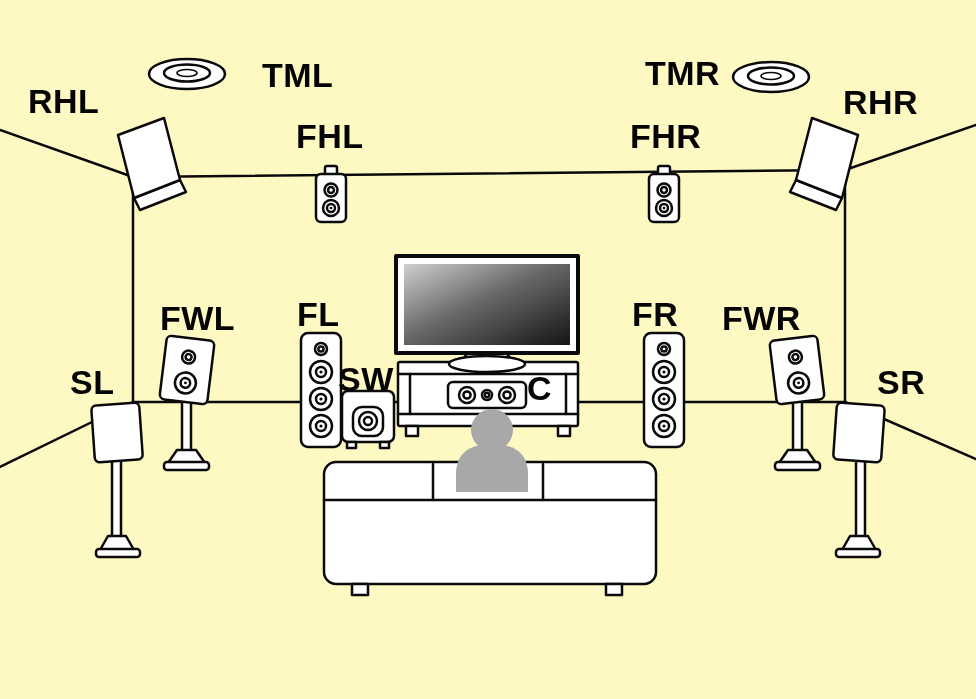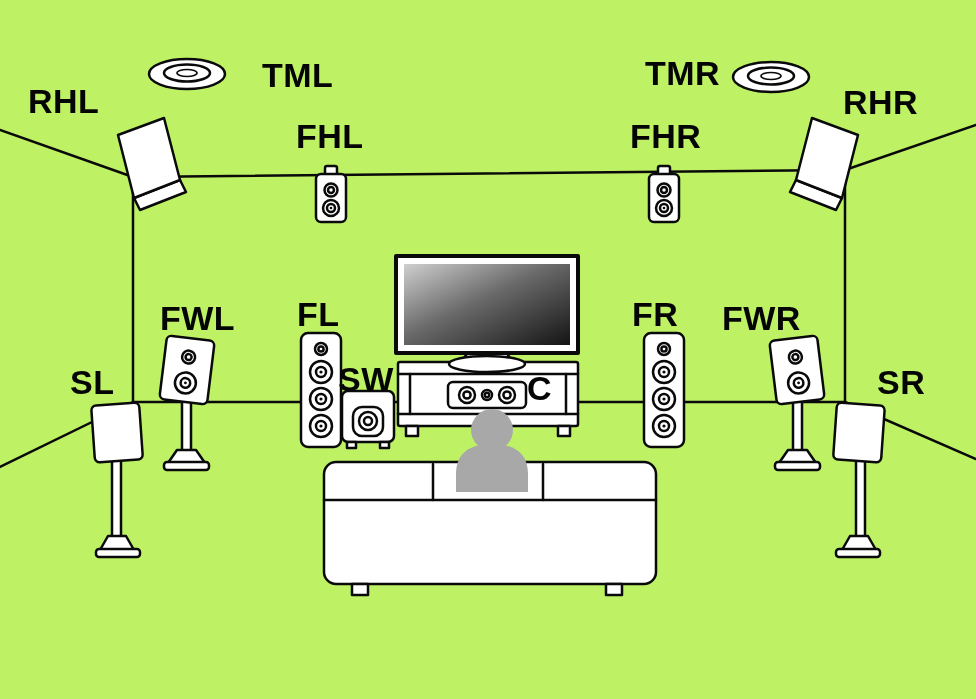--- a/index.html
+++ b/index.html
@@ -1,16 +1,16 @@
 <!DOCTYPE html>
 <html><head>
 <meta charset="utf-8">
 <style>
   html,body{margin:0;padding:0;background:#ffffff;}
-  .stage{position:relative;width:976px;height:699px;background:#bef264;overflow:hidden;
+  .stage{position:relative;width:976px;height:699px;background:#fef9c3;overflow:hidden;
          font-family:"Liberation Sans",sans-serif;}
   svg{display:block;}
   .ln{stroke:#0a0a0a;stroke-width:2.5;stroke-linejoin:round;stroke-linecap:round;}
   .thick{stroke-width:4;}
   .dot{fill:#0a0a0a;stroke:none;}
   .lbl text{font-family:"Liberation Sans",sans-serif;font-weight:bold;font-size:34px;
             fill:#050505;letter-spacing:0.5px;}
 </style>
 </head>
 <body>

